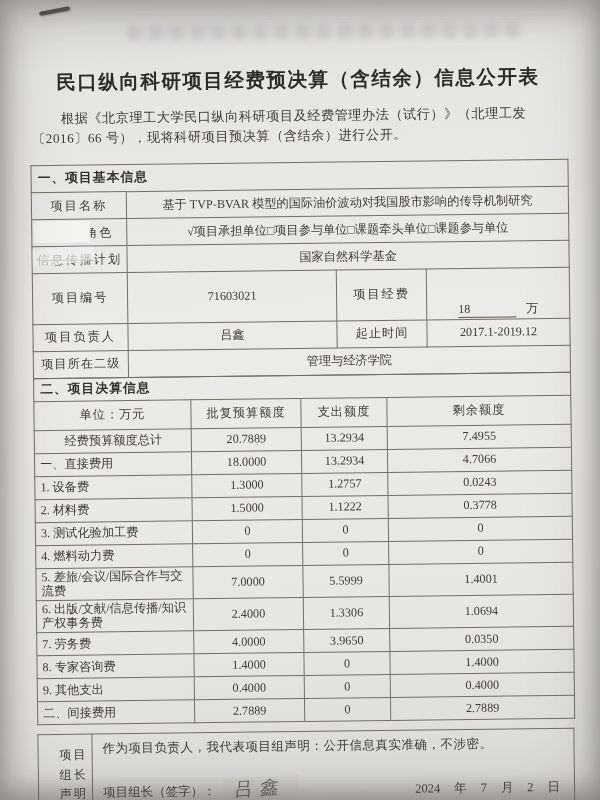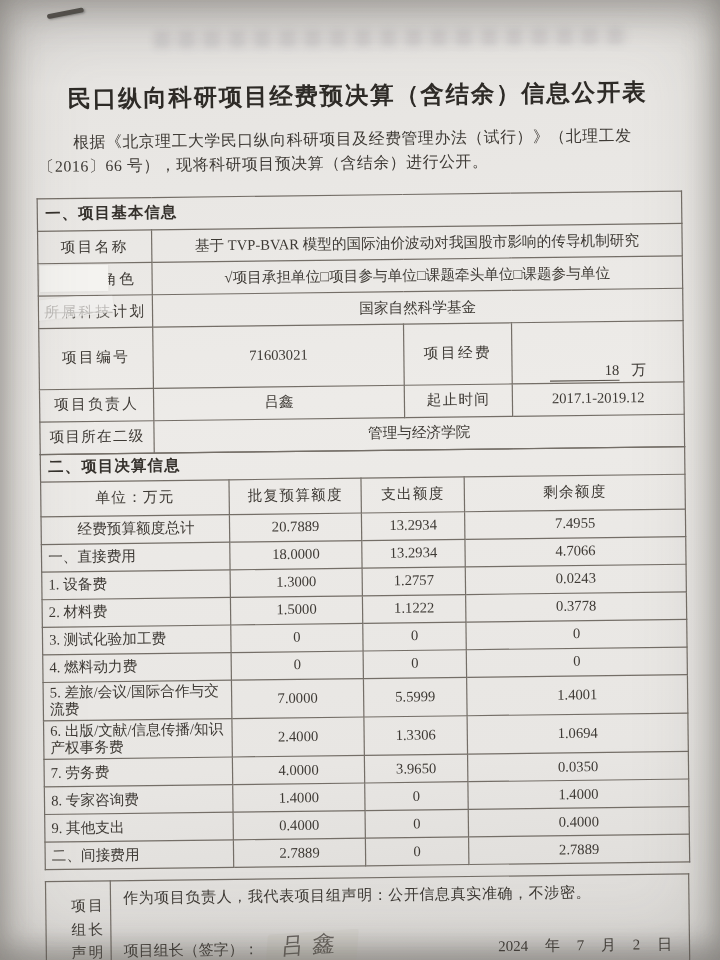--- a/index.html
+++ b/index.html
@@ -42,21 +42,21 @@
     font-size:12.2px;line-height:1.2;overflow:hidden;
   }
   .sec-head{
     font-weight:bold;font-size:12.8px;letter-spacing:1px;height:20px;
     text-align:left;padding-left:6px;color:#35312c;
   }
   .t1 td{height:24px;}
   .t1 .lbl{text-align:center;letter-spacing:2px;position:relative;}
   .t1 .val{text-align:center;}
   .num{font-family:"Liberation Serif","DejaVu Serif",serif;}
-  .u{display:inline-block;min-width:58px;text-align:right;border-bottom:1px solid #5c564f;margin-right:10px;margin-top:32px;}
+  .u{display:inline-block;min-width:58px;text-align:left;border-bottom:1px solid #5c564f;margin-right:10px;margin-top:32px;}
   .t2{margin-top:-1px;}
   .t2 .colhead td{height:26px;text-align:center;letter-spacing:1px;}
   .t2 .rl{text-align:left;padding-left:5px;height:20px;}
   .t2 .rl-center{text-align:center;}
   .t2 .n{text-align:center;}
   .tape{position:absolute;background:#f4f3f0;box-shadow:0 0 3px rgba(0,0,0,.08);}
   .tape-role{left:1px;top:1px;width:57px;height:22px;}
   .tape-program{left:-42px;top:2px;width:104px;height:17px;transform:rotate(-6deg);opacity:.62;}
   .covered{opacity:.8;text-decoration:line-through;text-decoration-color:rgba(62,58,53,.55);}
   .decl{margin-top:9px;}
@@ -106,21 +106,21 @@
       </tr>
       <tr>
         <td class="lbl" style="padding-left:44px;">
           <span class="tape tape-role"></span>
           <span>角色</span>
         </td>
         <td colspan="3" class="val">√项目承担单位□项目参与单位□课题牵头单位□课题参与单位</td>
       </tr>
       <tr>
         <td class="lbl">
-          <span class="covered">所属科技</span><span>计划</span>
+          <span class="covered">信息传播</span><span>计划</span>
           <span class="tape tape-program"></span>
         </td>
         <td colspan="3" class="val">国家自然科学基金</td>
       </tr>
       <tr style="height:26px;">
         <td class="lbl">项目编号</td>
         <td class="val num">71603021</td>
         <td class="lbl">项目经费</td>
         <td class="val">
           <span class="u num">18</span><span>万</span>

